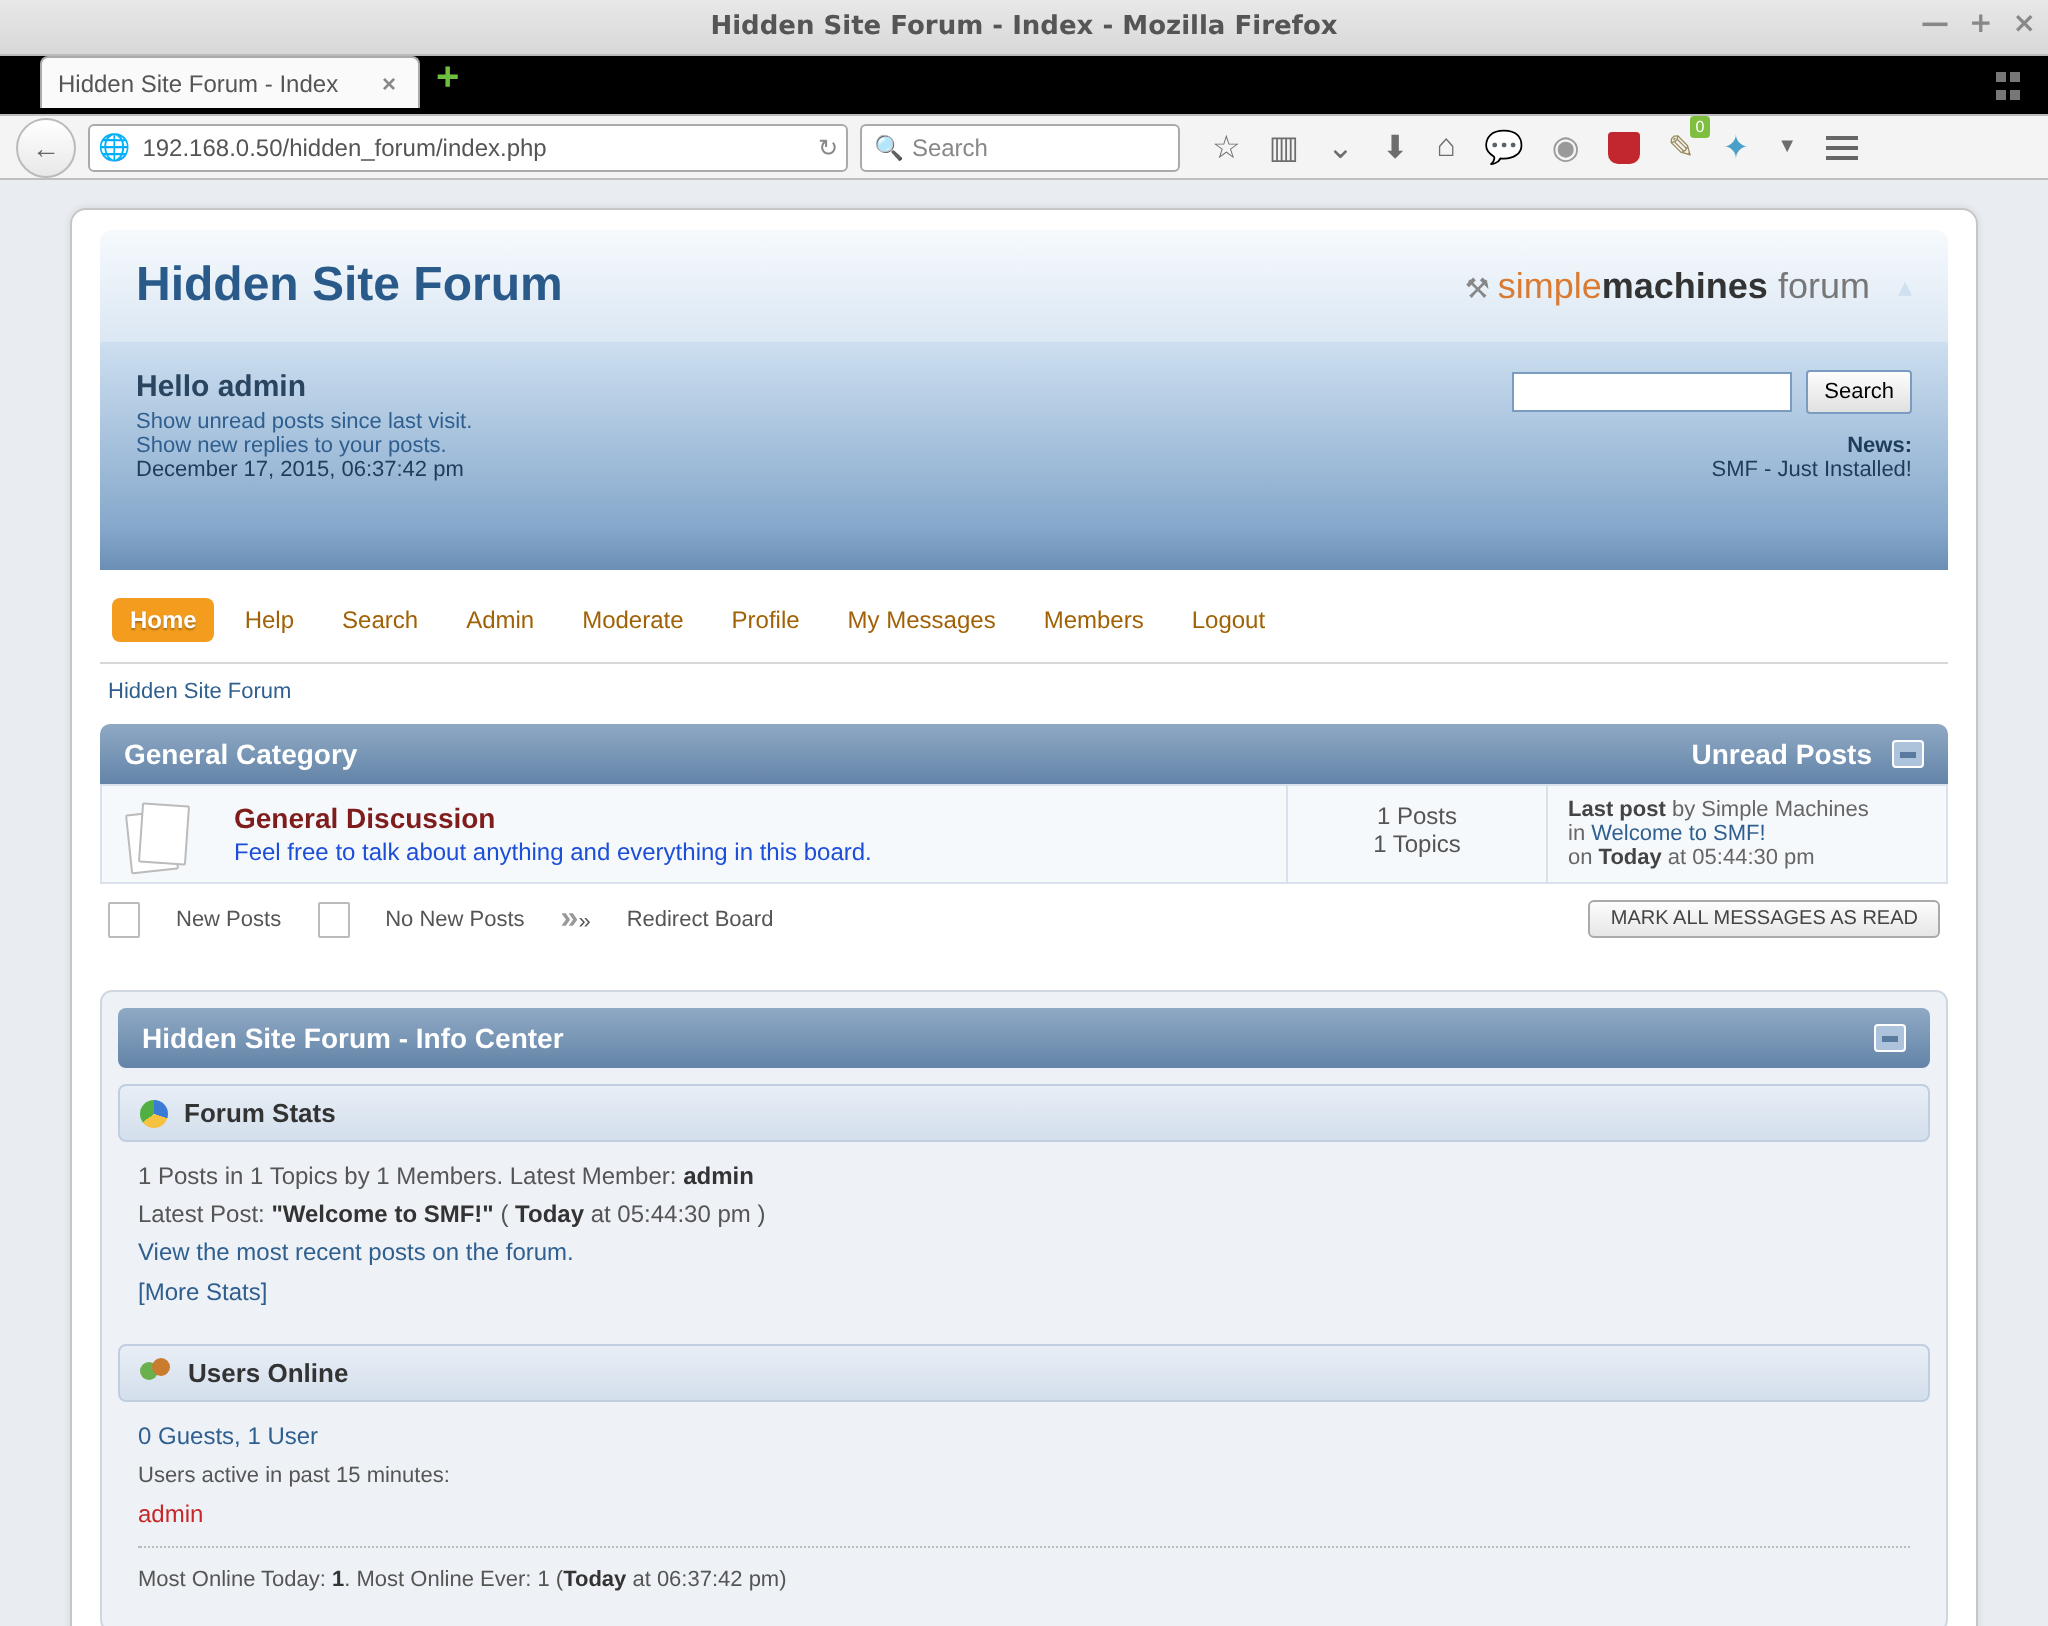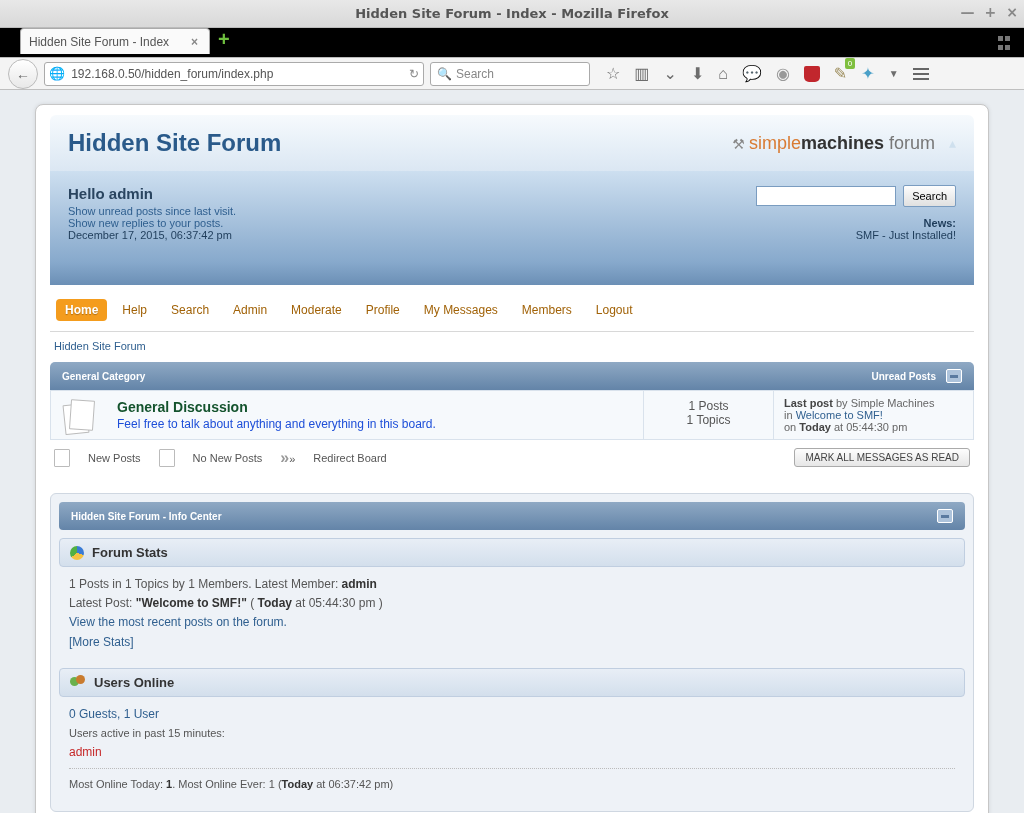--- a/index.html
+++ b/index.html
@@ -54,34 +54,34 @@
 #userbar .newslabel{font-weight:bold;color:#1e3c5a;margin-top:10px}
 #userbar::after{content:"";display:block;clear:both}
 
 #mainmenu{background:#fff;padding:14px 6px 10px;border-bottom:1px solid #d8d8d8;margin-bottom:8px}
 #mainmenu ul{list-style:none;display:flex;gap:6px}
 #mainmenu li a{display:inline-block;padding:4px 9px;color:#a16207;text-decoration:none;font-size:12px;border-radius:4px}
 #mainmenu li.active a{background:#f49c1d;color:#fff;font-weight:bold;text-shadow:0 1px 1px rgba(0,0,0,0.3)}
 #breadcrumb{font-size:11px;margin:8px 4px 10px}
 #breadcrumb a{color:#2f5f8f;text-decoration:none}
 
-.catbar{background:linear-gradient(#8fa9c4,#6384a8);color:#fff;padding:7px 12px;border-radius:5px 5px 0 0;display:flex;align-items:center;font-family:"Trebuchet MS",Arial;font-size:10px;font-weight:bold}
+.catbar{background:linear-gradient(#8fa9c4,#6384a8);color:#fff;padding:7px 12px;border-radius:5px 5px 0 0;display:flex;align-items:center;font-family:"Trebuchet MS",Arial;font-size:14px;font-weight:bold}
 .catbar .right{margin-left:auto;display:flex;align-items:center;gap:10px}
 .catbar .collapse-btn{width:16px;height:14px;background:#adc3db;border:1px solid #fff;border-radius:2px;cursor:pointer;position:relative}
 .catbar .collapse-btn:after{content:"";position:absolute;left:3px;right:3px;top:5px;height:3px;background:#5a7aa0}
 
 .boardrow{display:flex;border:1px solid #d9e2ec;background:#f6f9fc}
 .boardrow .icon{width:56px;display:flex;align-items:center;justify-content:center}
 .docicon{width:30px;height:34px;position:relative}
 .docicon:before,.docicon:after{content:"";position:absolute;width:22px;height:28px;border:1px solid #bbb;background:#fff;border-radius:1px}
 .docicon:before{left:0;top:6px;transform:rotate(-6deg)}
 .docicon:after{left:6px;top:2px;transform:rotate(4deg)}
 .boardrow .info{flex:1;padding:8px 10px}
 .boardrow .info h4{color:#cd6a1d;font-size:14px;font-family:"Trebuchet MS",Arial;margin-bottom:2px}
-.boardrow .info h4 a{color:#14532d;text-decoration:none}
+.boardrow .info h4 a{color:#7f1d1d;text-decoration:none}
 .boardrow .info p{color:#1d4ed8;font-size:12px}
 .boardrow .stats{width:130px;border-left:1px solid #d9e2ec;text-align:center;padding:8px 6px;color:#555;font-size:12px}
 .boardrow .last{width:200px;border-left:1px solid #d9e2ec;padding:6px 10px;font-size:11px;color:#666}
 .boardrow .last b{color:#444}
 .boardrow .last a{color:#2f5f8f;text-decoration:none}
 
 #legendrow{display:flex;align-items:center;padding:8px 4px;font-size:11px;color:#555;gap:18px}
 #legendrow .lg{display:flex;align-items:center;gap:18px}
 .smicon{width:16px;height:18px;position:relative;display:inline-block}
 .smicon:before{content:"";position:absolute;inset:0;border:1px solid #bbb;background:#fff;border-radius:1px}

